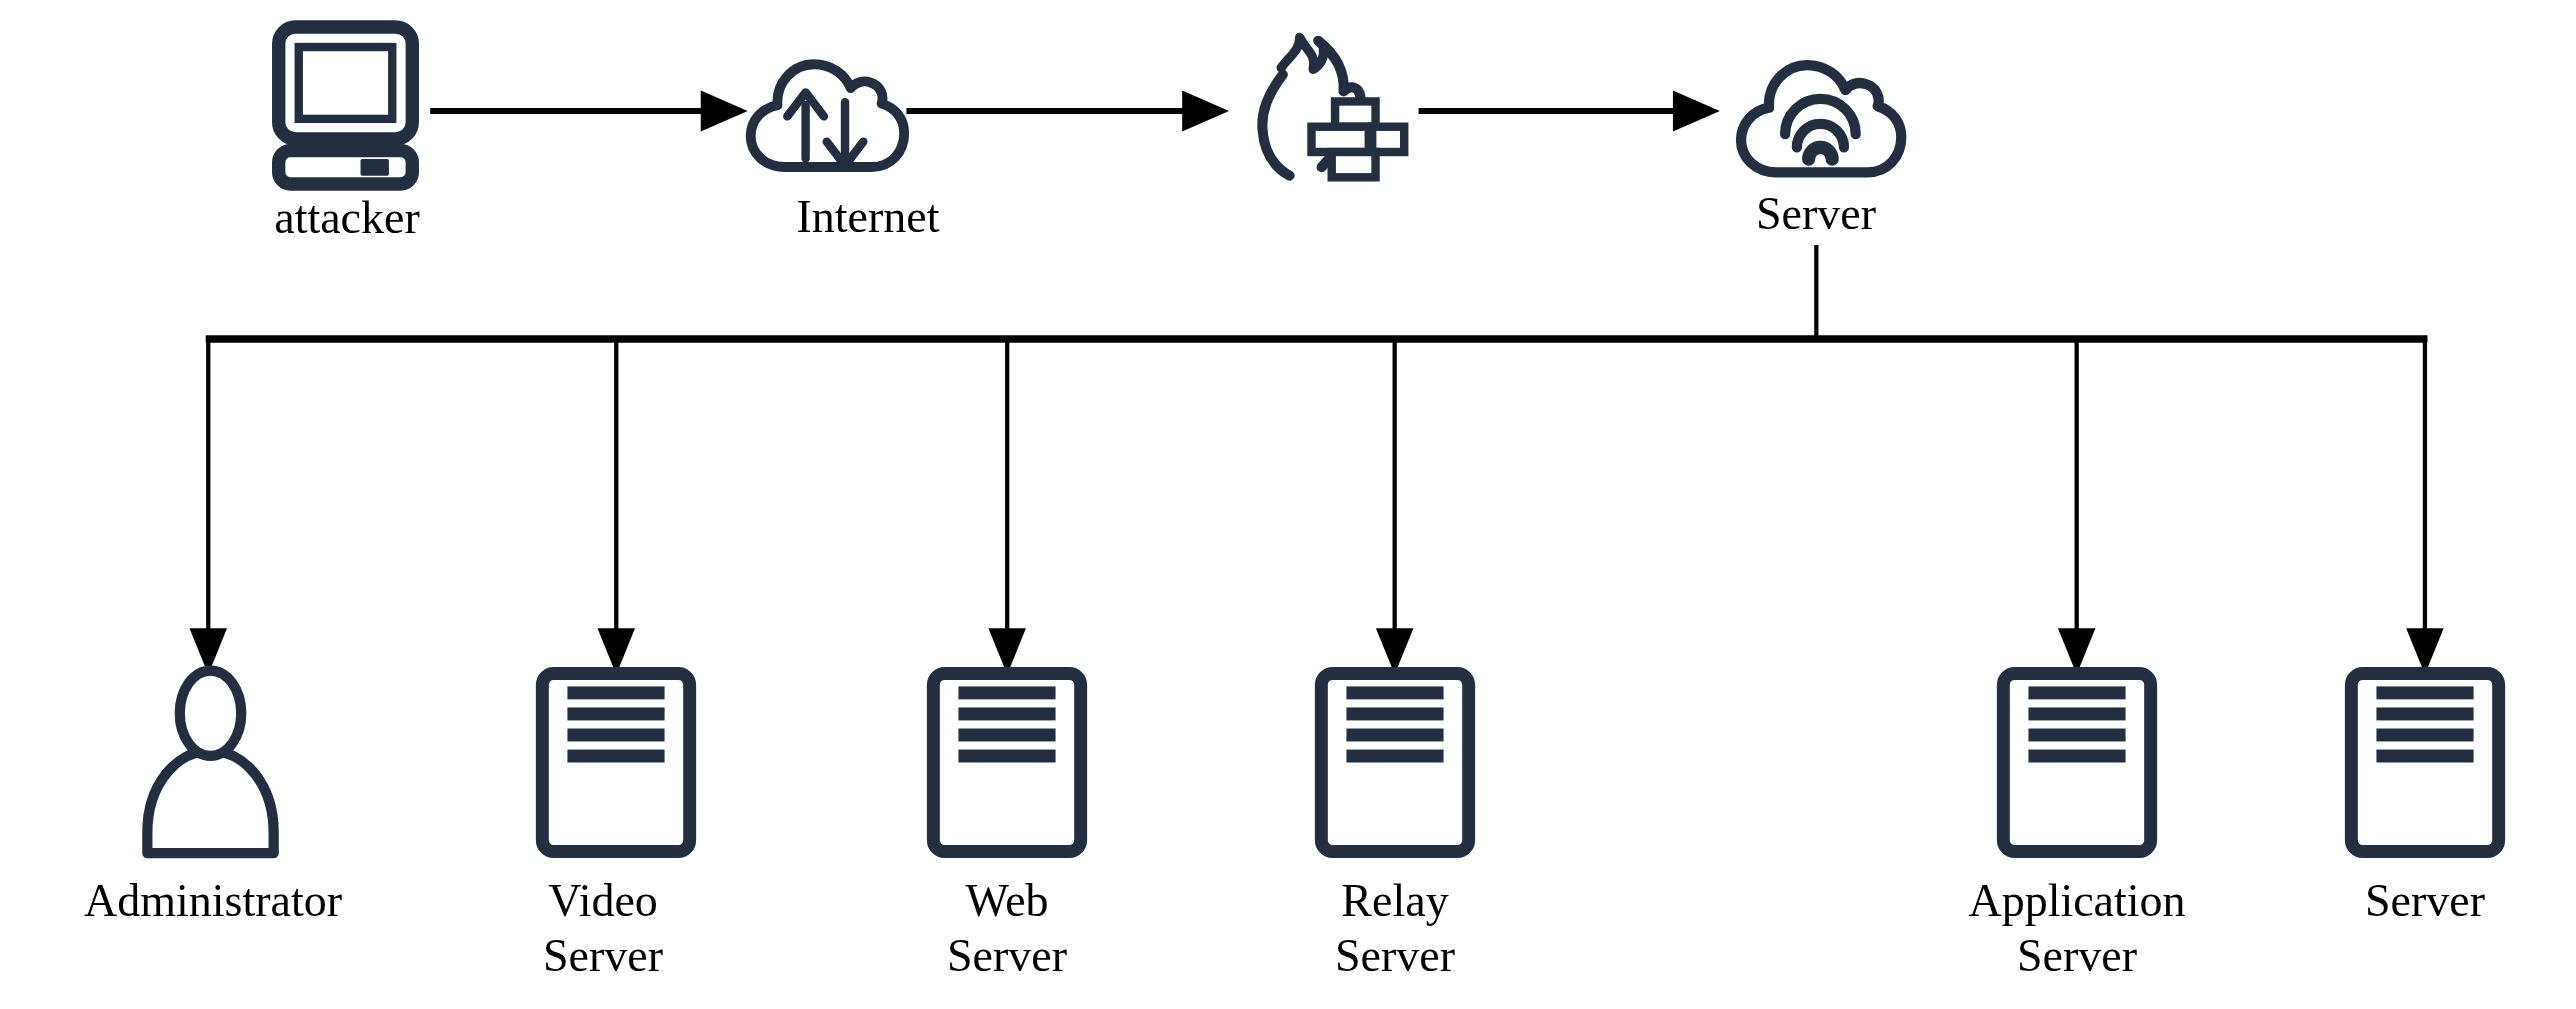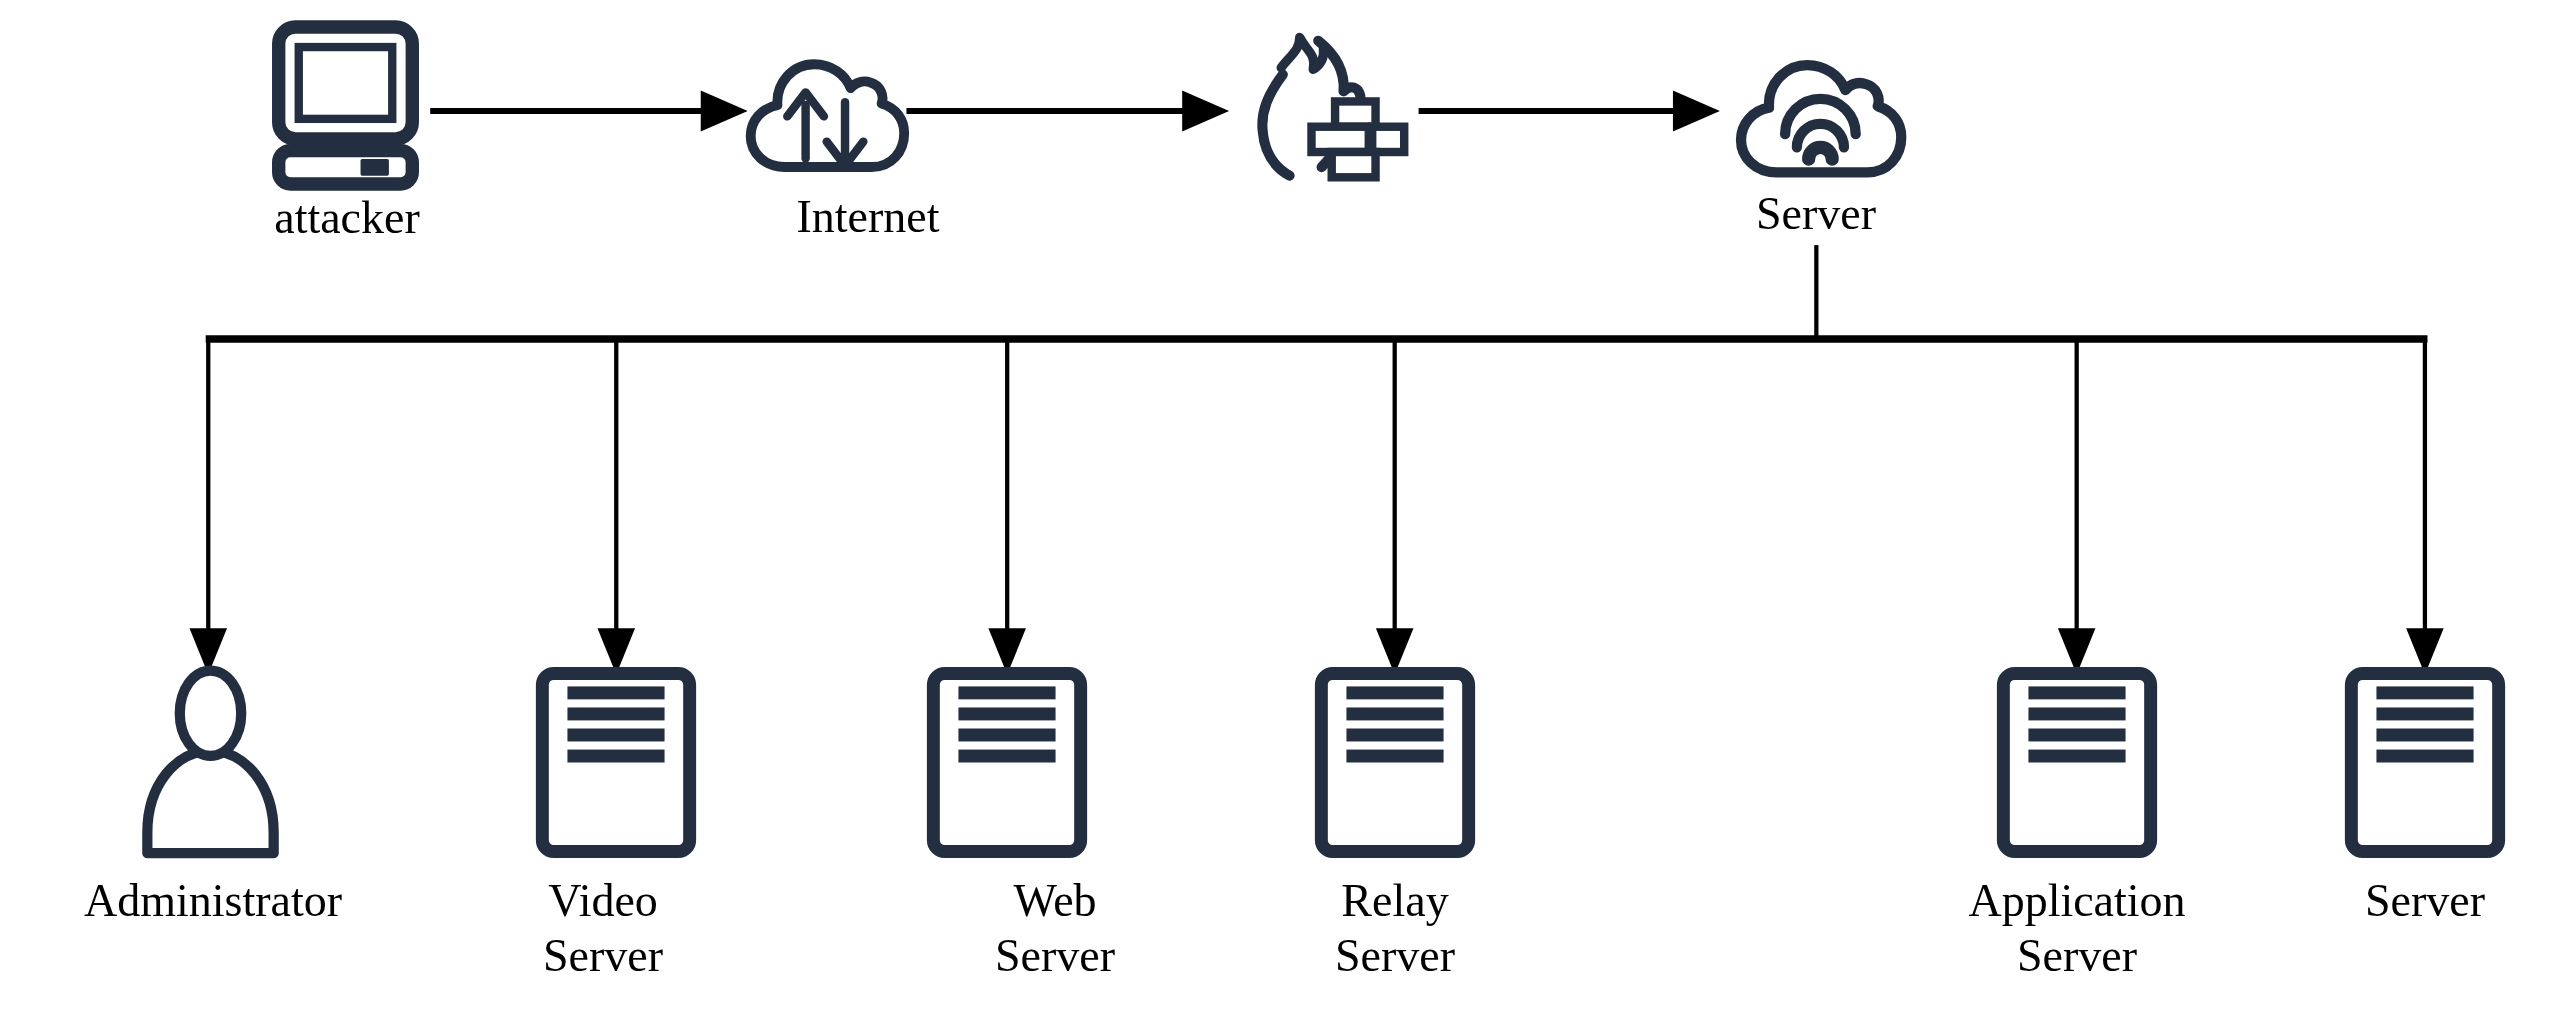--- a/index.html
+++ b/index.html
@@ -151,21 +151,21 @@
 
   <div class="abs" style="left:926px;top:667px;">
     <svg width="162" height="191" viewBox="0 0 100 118">
       <rect x="4.5" y="4" width="91" height="110" rx="7" stroke-width="8" class="sq"></rect>
       <rect x="20" y="12" width="60" height="8" class="f"></rect>
       <rect x="20" y="25" width="60" height="8" class="f"></rect>
       <rect x="20" y="38" width="60" height="8" class="f"></rect>
       <rect x="20" y="51" width="60" height="8" class="f"></rect>
     </svg>
   </div>
-  <div class="lab" style="left:1007px;top:873px;margin-left:48px;">
+  <div class="lab" style="left:1007px;top:873px;">
     <div>Web</div>
     <div>Server</div>
   </div>
 
   <div class="abs" style="left:1314px;top:667px;">
     <svg width="162" height="191" viewBox="0 0 100 118">
       <rect x="4.5" y="4" width="91" height="110" rx="7" stroke-width="8" class="sq"></rect>
       <rect x="20" y="12" width="60" height="8" class="f"></rect>
       <rect x="20" y="25" width="60" height="8" class="f"></rect>
       <rect x="20" y="38" width="60" height="8" class="f"></rect>

